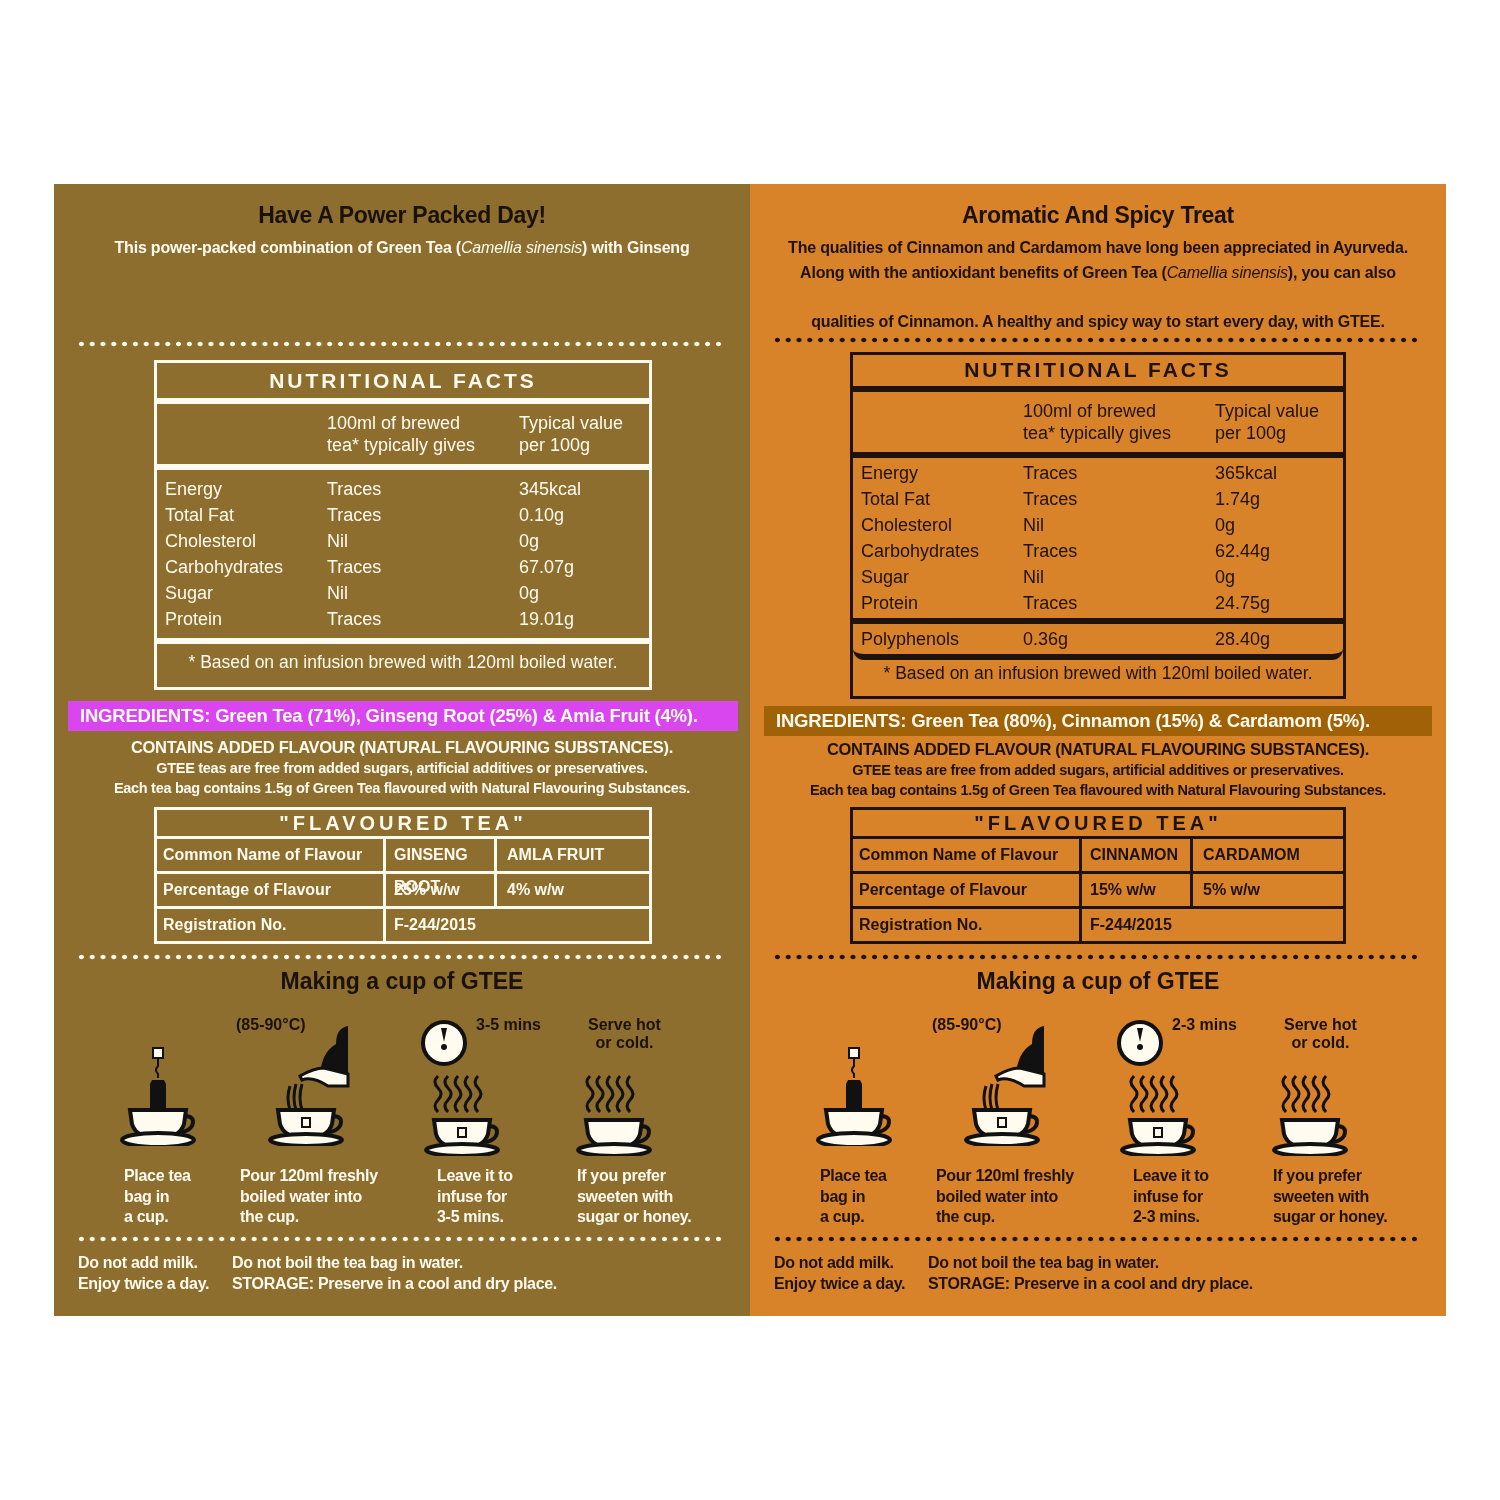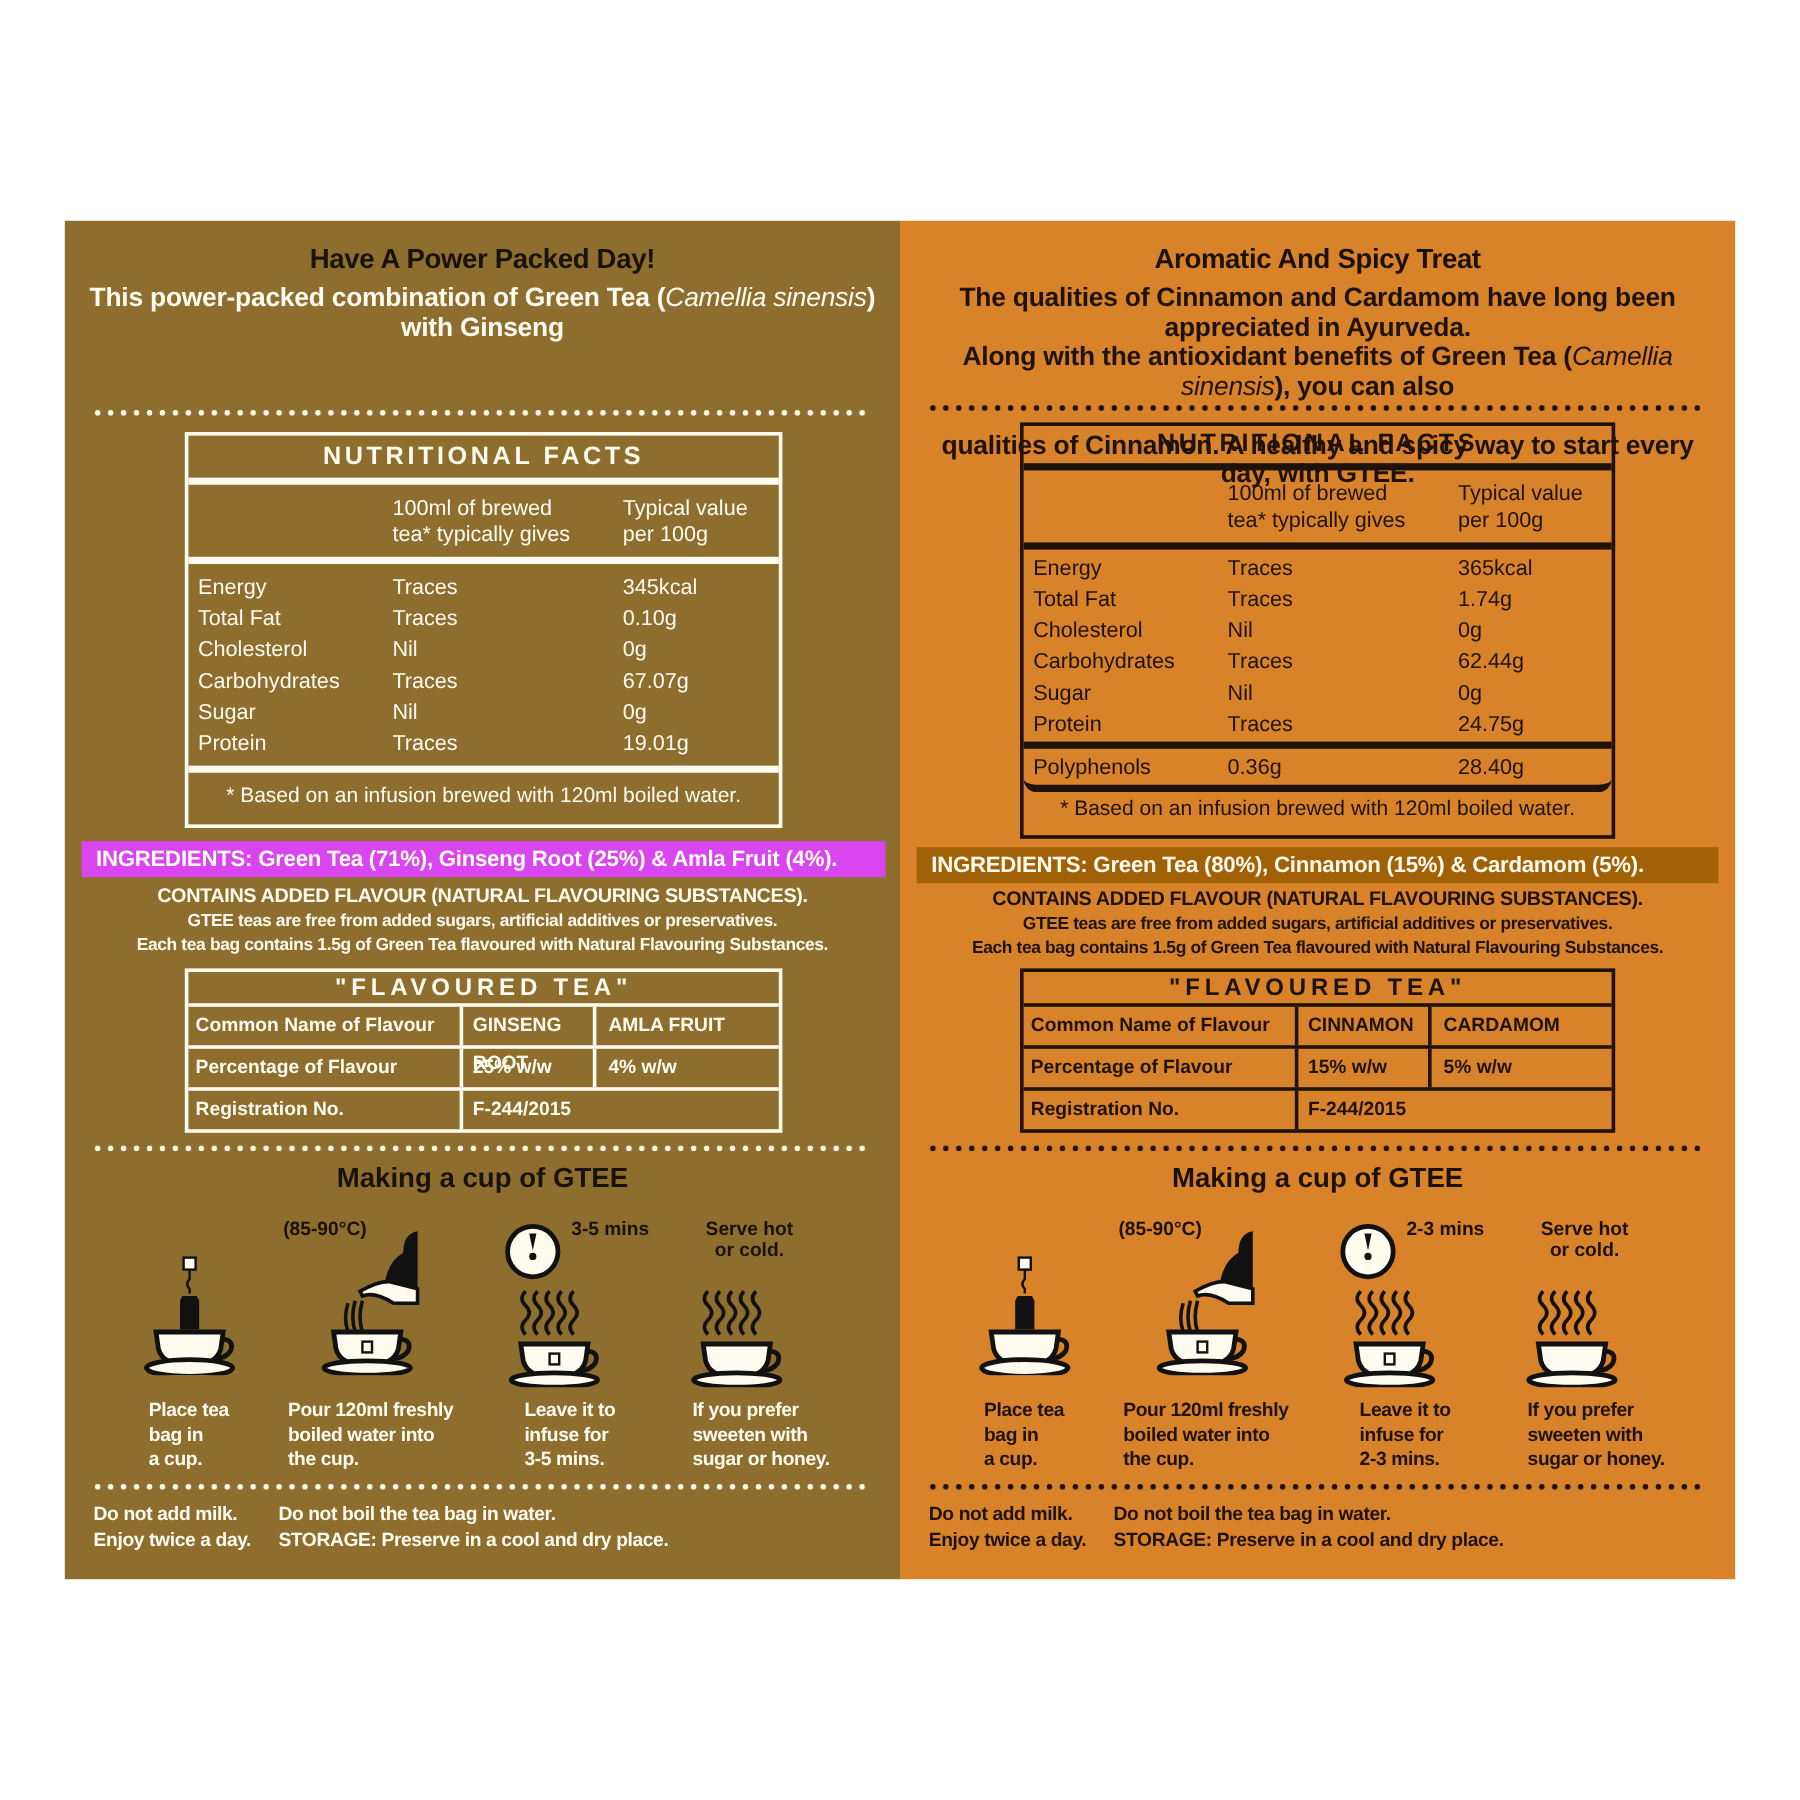--- a/index.html
+++ b/index.html
@@ -1,21 +1,21 @@
 <!DOCTYPE html>
 <html><head>
 <meta charset="utf-8">
 <style>
   html, body { margin:0; padding:0; background:#ffffff; }
   body { width:1500px; height:1500px; position:relative; overflow:hidden; font-family:"Liberation Sans", sans-serif; }
   .panel { position:absolute; top:184px; height:1132px; width:696px; box-sizing:border-box;padding-left:20px; }
   .panel.left { left:54px; background:#8E6E2E; color:#FFFBEF; }
   .panel.right { left:750px; background:#D8822A; color:#1E120A; }
   .title { position:absolute; top:18px; left:0; width:100%; text-align:center; font-size:23px; font-weight:bold; color:#1A1208; letter-spacing:-0.3px; }
-  .intro { position:absolute; top:52px; left:18px; width:660px; text-align:center; font-size:22px; line-height:24.5px; font-weight:bold; letter-spacing:-0.2px; }
+  .intro { position:absolute; top:52px; left:18px; width:660px; text-align:center; font-size:16px; line-height:24.5px; font-weight:bold; letter-spacing:-0.2px; }
   .intro i { font-weight:normal; }
   .dots { position:absolute; left:22px; width:650px; height:6px;
     background-image: radial-gradient(circle, currentColor 2.2px, transparent 2.6px);
     background-size:10.8px 6px; background-repeat:repeat-x; }
   .nf { position:absolute; box-sizing:border-box; border:3px solid currentColor; }
   .nf .head { text-align:center; font-weight:bold; font-size:21px; letter-spacing:3px; padding:6px 0 5px; border-bottom:6px solid currentColor; }
   .nf .colhead { display:flex; font-size:18px; line-height:22px; padding:8px 0 8px; border-bottom:6px solid currentColor; }
   .nf .c1 { width:170px; padding-left:8px; box-sizing:border-box; }
   .nf .c2 { width:192px; }
   .nf .c3 { flex:1; }

